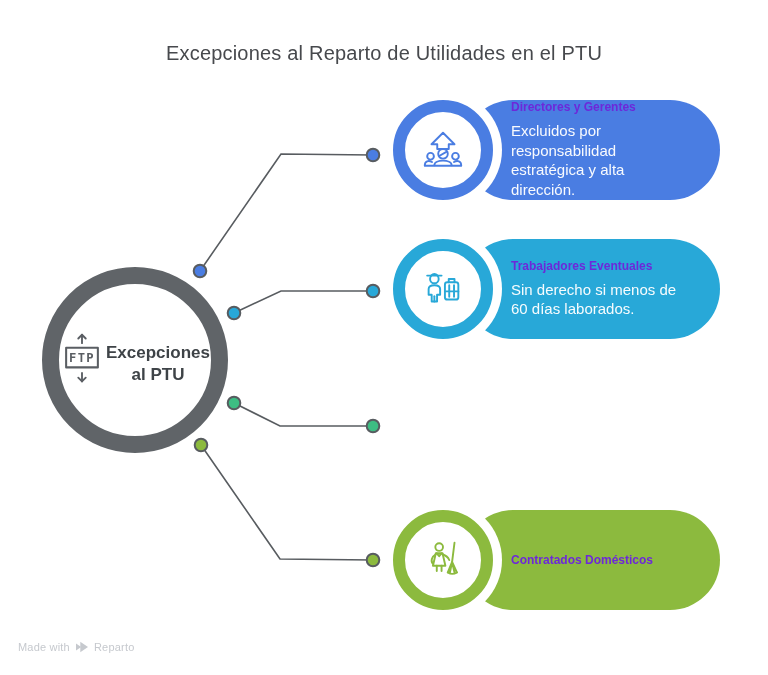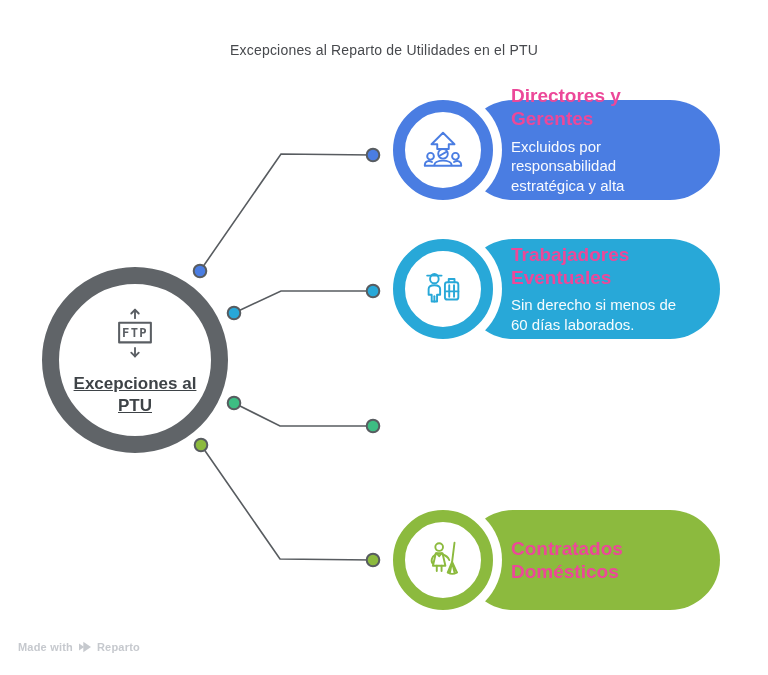--- a/index.html
+++ b/index.html
@@ -2,62 +2,62 @@
 <html><head>
 <meta charset="utf-8">
 <style>
   html,body{margin:0;padding:0;background:#fff;}
   .canvas{
     position:relative;width:768px;height:675px;background:#fff;overflow:hidden;
     font-family:"Liberation Sans",sans-serif;
   }
   .diagram-title{
     position:absolute;top:42px;left:0;width:100%;text-align:center;
-    font-size:14px;font-weight:400;color:#47494d;letter-spacing:.2px;
+    font-size:20px;font-weight:400;color:#47494d;letter-spacing:.2px;
   }
   
   .connector-layer{position:absolute;left:0;top:0;width:768px;height:675px;}
   .connector-layer polyline{fill:none;stroke:#585c60;stroke-width:1.6;}
   .connector-layer circle{stroke:#585c60;stroke-width:2;fill:currentColor;}
   
   .center-node{
     position:absolute;left:42px;top:267px;width:152px;height:152px;
     border:17px solid #606468;border-radius:50%;background:#fff;
-    display:flex;flex-direction:column;align-items:center;justify-content:center;
+    display:flex;flex-direction:row;align-items:center;justify-content:center;
   }
   .center-icon{color:#5a5e63;margin-top:2px;}
   .center-label{
     width:126px;text-align:center;font-weight:700;font-size:17px;line-height:1.25;
-    color:#3e4347;margin-top:7px;text-decoration:underline;
+    color:#3e4347;margin-top:7px;
   }
   
   .card{position:absolute;left:393px;width:330px;height:104px;}
   .card-bg{
     position:absolute;left:70px;top:2px;width:257px;height:100px;border-radius:52px;
   }
   .icon-circle{
     position:absolute;left:0;top:2px;width:76px;height:76px;border-radius:50%;
     border:12px solid;background:#fff;box-shadow:0 0 0 9px #fff;
     display:flex;align-items:center;justify-content:center;
   }
   .card-text{
     position:absolute;left:118px;top:0;height:104px;width:198px;
     display:flex;flex-direction:column;justify-content:center;
   }
   .card-title{
-    max-width:188px;color:#ec4899;font-weight:700;font-size:19px;line-height:1.22;
+    max-width:188px;color:#6d28d9;font-weight:700;font-size:12px;line-height:1.22;
   }
   .card-desc{
     max-width:172px;color:rgba(255,255,255,.96);font-size:15px;line-height:1.32;
     margin-top:6px;
   }
   
   .footer{
     position:absolute;left:18px;top:641px;display:flex;align-items:center;gap:4px;
-    font-size:11px;color:#c6c9ce;letter-spacing:.2px;font-weight:bold;
+    font-size:11px;color:#c6c9ce;letter-spacing:.2px;
   }
   .napkin-logo{display:inline-flex;margin:0 1px;}
   svg.stroke-icon{fill:none;stroke:currentColor;stroke-width:2;stroke-linecap:round;stroke-linejoin:round;}
 </style>
 </head>
 <body>
 
 <div class="canvas">
 
   <div class="diagram-title">Excepciones al Reparto de Utilidades en el PTU</div>

